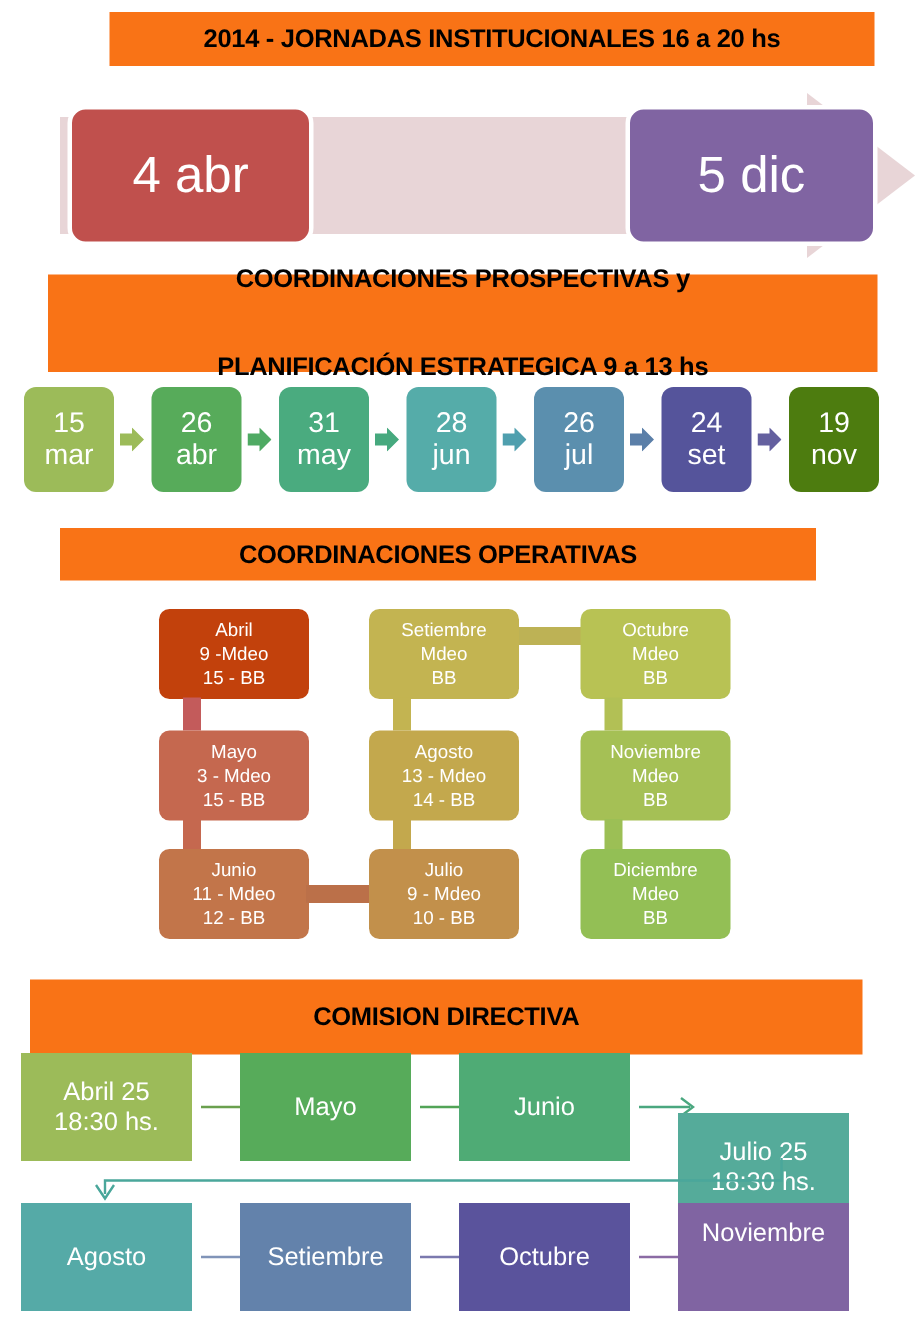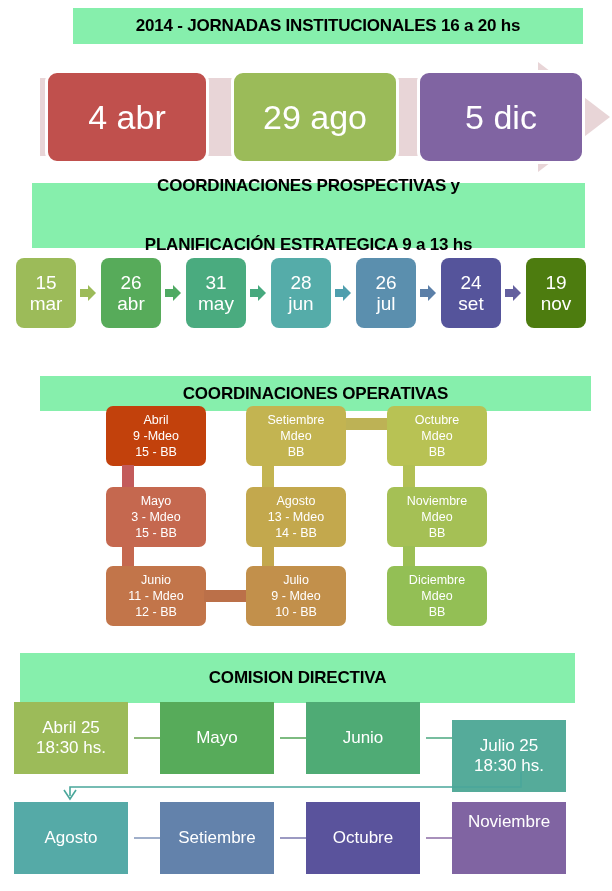--- a/index.html
+++ b/index.html
@@ -8,21 +8,21 @@
     background:#ffffff;
     font-family:"Liberation Sans", sans-serif;
     position:relative;
     overflow:hidden;
   }
   .canvas { position:relative; width:612px; height:891px; }
 
   
   .banner {
     position:absolute;
-    background:#86efac;
+    background:#f97316;
     color:#000000;
     font-weight:bold;
     display:flex;
     flex-direction:column;
     align-items:center;
     justify-content:center;
     text-align:center;
     letter-spacing:-0.2px;
   }
   .banner .line { display:block; white-space:nowrap; }
@@ -91,23 +91,20 @@
     <span class="line">2014 - JORNADAS INSTITUCIONALES 16 a 20 hs</span>
   </div>
 
   <div class="chev-wrap">
     <div class="chev-body"></div>
     <div class="chev-head"></div>
 
     <div class="jornada" style="left:5px; width:164px; background:#c0504d;">
       <span>4 abr</span>
     </div>
-    <div class="jornada" style="left:191px; width:168px; background:#9bbb59;">
-      <span>29 ago</span>
-    </div>
     <div class="jornada" style="left:377px; width:168px; background:#8064a2;">
       <span>5 dic</span>
     </div>
   </div>
 
   <div class="banner" style="left:32px; top:183px; width:553px; height:65px; font-size:17px; line-height:1.45;gap:34px;">
     <span class="line">COORDINACIONES PROSPECTIVAS y</span>
     <span class="line">PLANIFICACIÓN ESTRATEGICA  9 a 13 hs</span>
   </div>
 
@@ -164,21 +161,21 @@
     <svg viewBox="0 0 16 16" width="16" height="16">
         <path d="M0 4 L8 4 L8 0 L16 8 L8 16 L8 12 L0 12 Z" fill="#5b7fa8"></path>
       </svg>
   </div>
   <div class="parrow" style="left:505px;">
     <svg viewBox="0 0 16 16" width="16" height="16">
         <path d="M0 4 L8 4 L8 0 L16 8 L8 16 L8 12 L0 12 Z" fill="#64609f"></path>
       </svg>
   </div>
 
-  <div class="banner" style="left:40px; top:376px; width:551px; height:35px; font-size:17px;">
+  <div class="banner" style="left:40px; top:352px; width:504px; height:35px; font-size:17px;">
     <span class="line">COORDINACIONES OPERATIVAS</span>
   </div>
 
   <div class="obox" style="left:106px; top:406px; background:#c2410c;">
     <span>Abril</span>
     <span>9 -Mdeo</span>
     <span>15 - BB</span>
   </div>
   <div class="oconn-v" style="left:122px; top:465px; background:#c35b5b;"></div>
   <div class="obox" style="left:106px; top:487px; background:#c5684f;">
@@ -256,21 +253,21 @@
   </div>
   <div class="cbox" style="left:306px; top:702px; width:114px; background:#4fab75;">
     <span>Junio</span>
   </div>
   <div class="carrow" style="left:424px; top:728px;">
     <svg viewBox="0 0 44 20" width="44" height="20">
       <line x1="2" y1="10" x2="36" y2="10" stroke="#4aa77f" stroke-width="1.6"></line>
       <polyline points="30,4 38,10 30,16" fill="none" stroke="#4aa77f" stroke-width="1.6"></polyline>
     </svg>
   </div>
-  <div class="cbox" style="left:452px; top:720px; width:114px; background:#55ab9a;">
+  <div class="cbox" style="left:452px; top:742px; width:114px; background:#55ab9a;">
     <span>Julio 25</span>
     <span>18:30 hs.</span>
   </div>
 
   <div class="wrapline">
     <svg viewBox="0 0 612 45" width="612" height="45">
       <polyline points="521,12 521,27 70,27 70,36" fill="none" stroke="#4aa79b" stroke-width="1.6"></polyline>
       <polyline points="64,30 70,39 76,30" fill="none" stroke="#4aa79b" stroke-width="1.6"></polyline>
     </svg>
   </div>

